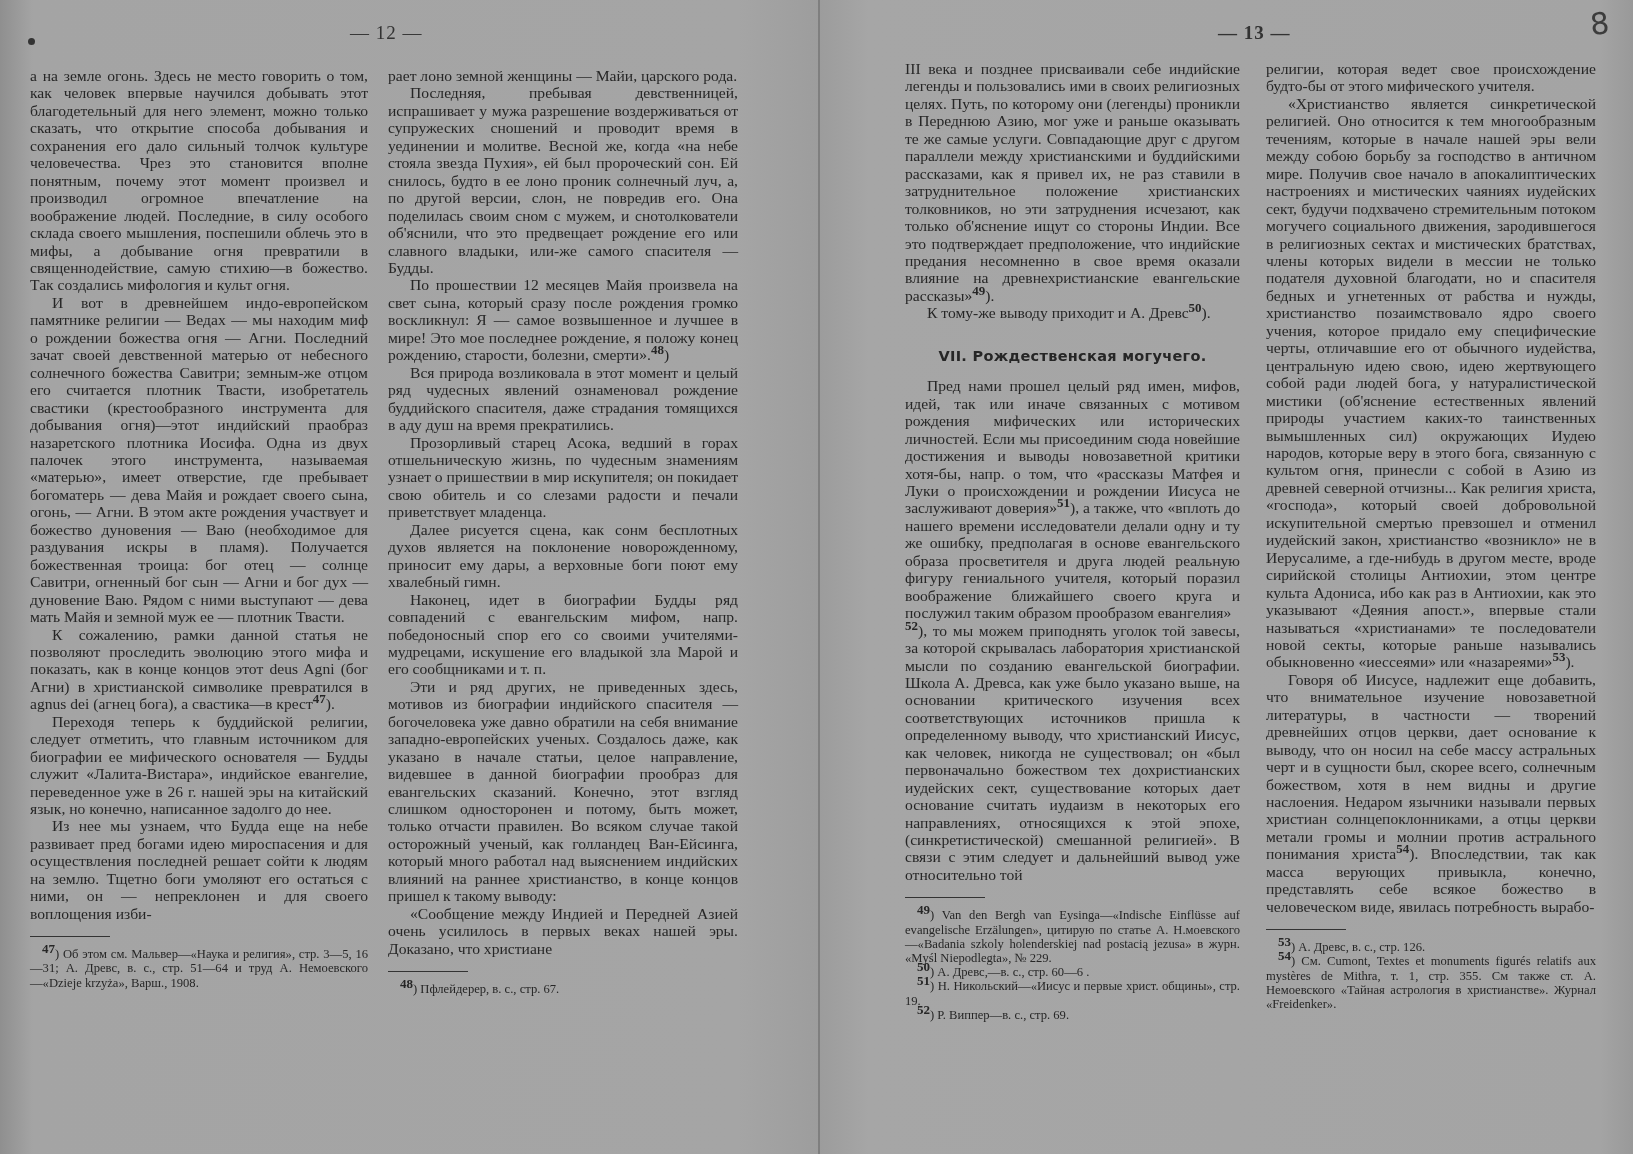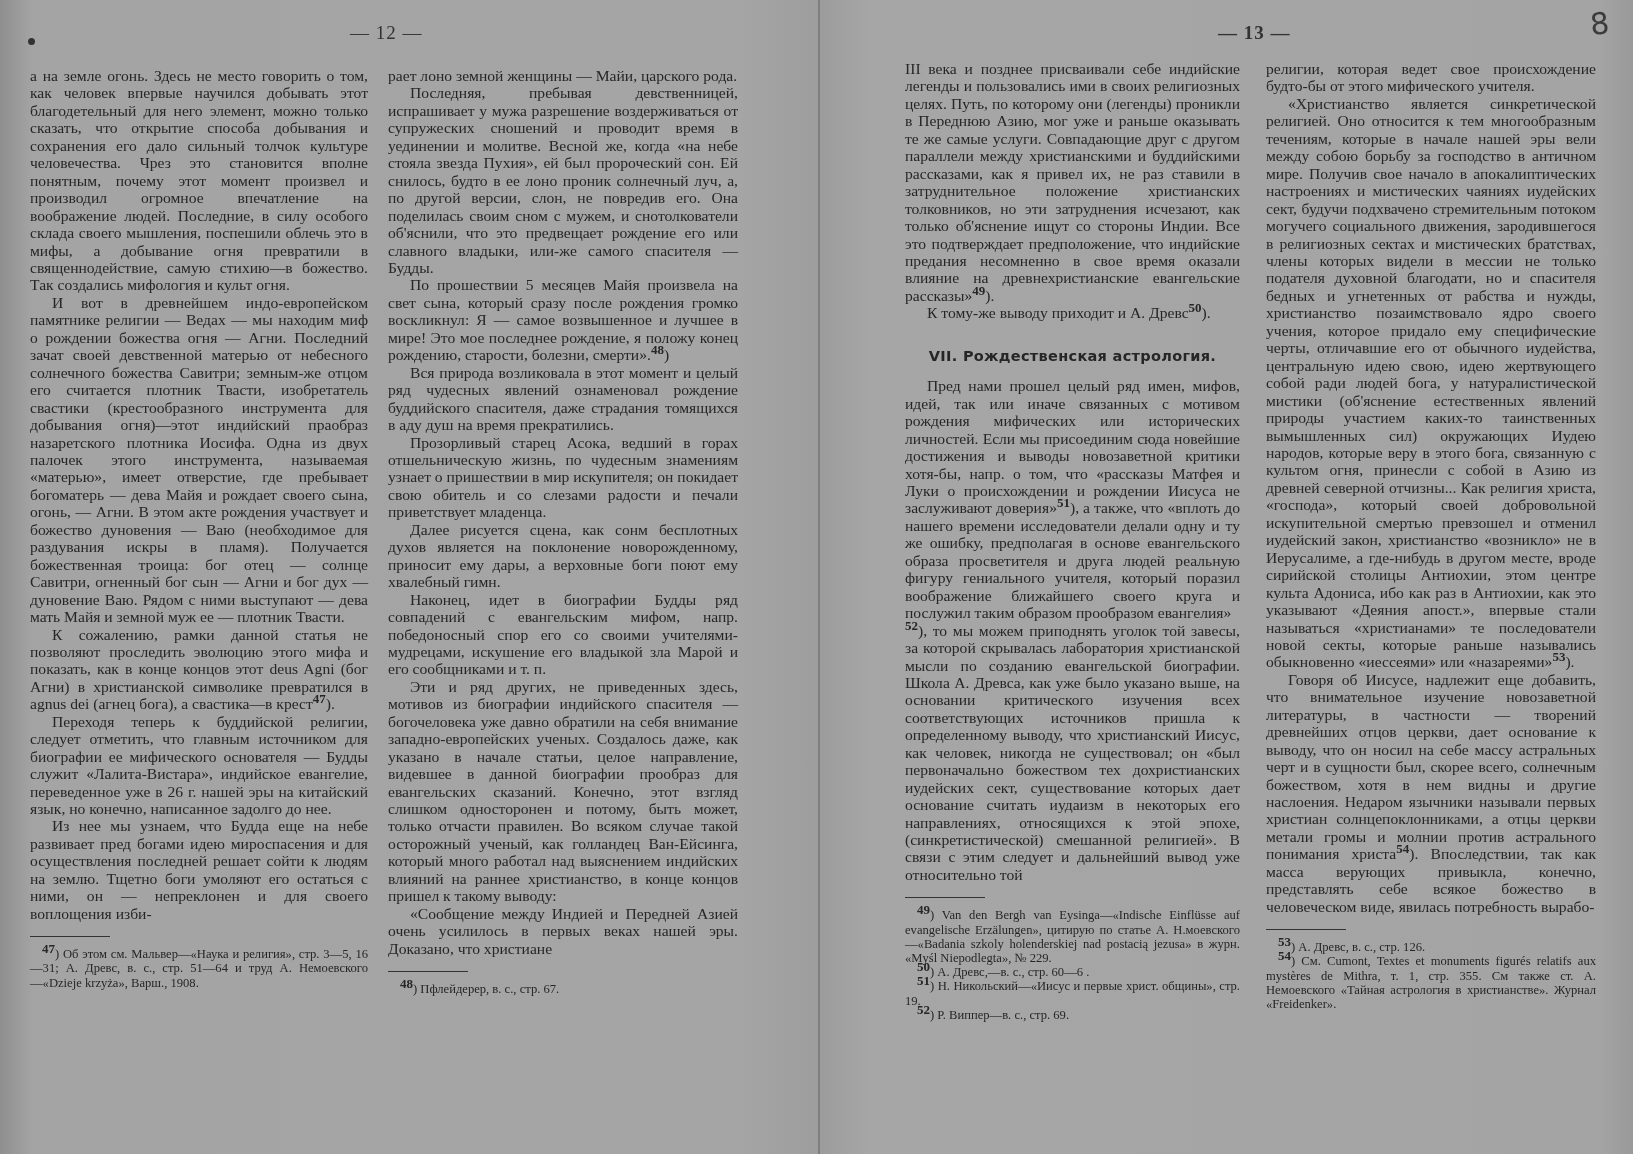--- a/index.html
+++ b/index.html
@@ -52,40 +52,40 @@
     <span class="rule"></span>
     <div class="fn">
         <p><sup>47</sup><span>) Об этом см. Мальвер—«Наука и религия», стр. 3—5, 16—31; А. Древс, в. с., стр. 51—64 и труд А. Немоевского—«Dzieje krzyża», Варш., 1908.</span></p>
       </div>
   </div>
 
   <div class="col c2">
     <div>
         <p class="noind"><span>рает лоно земной женщины — Майи, царского рода.</span></p>
         <p><span>Последняя, пребывая девственницей, испрашивает у мужа разрешение воздерживаться от супружеских сношений и проводит время в уединении и молитве. Весной же, когда «на небе стояла звезда Пухия», ей был пророческий сон. Ей снилось, будто в ее лоно проник солнечный луч, а, по другой версии, слон, не повредив его. Она поделилась своим сном с мужем, и снотолкователи об'яснили, что это предвещает рождение его или славного владыки, или-же самого спасителя — Будды.</span></p>
-        <p><span>По прошествии 5 месяцев Майя произвела на свет сына, который сразу после рождения громко воскликнул: Я — самое возвышенное и лучшее в мире! Это мое последнее рождение, я положу конец рождению, старости, болезни, смерти».</span><sup>48</sup><span>)</span></p>
+        <p><span>По прошествии 12 месяцев Майя произвела на свет сына, который сразу после рождения громко воскликнул: Я — самое возвышенное и лучшее в мире! Это мое последнее рождение, я положу конец рождению, старости, болезни, смерти».</span><sup>48</sup><span>)</span></p>
         <p><span>Вся природа возликовала в этот момент и целый ряд чудесных явлений ознаменовал рождение буддийского спасителя, даже страдания томящихся в аду душ на время прекратились.</span></p>
         <p><span>Прозорливый старец Асока, ведший в горах отшельническую жизнь, по чудесным знамениям узнает о пришествии в мир искупителя; он покидает свою обитель и со слезами радости и печали приветствует младенца.</span></p>
         <p><span>Далее рисуется сцена, как сонм бесплотных духов является на поклонение новорожденному, приносит ему дары, а верховные боги поют ему хвалебный гимн.</span></p>
         <p><span>Наконец, идет в биографии Будды ряд совпадений с евангельским мифом, напр. победоносный спор его со своими учителями-мудрецами, искушение его владыкой зла Марой и его сообщниками и т. п.</span></p>
         <p><span>Эти и ряд других, не приведенных здесь, мотивов из биографии индийского спасителя — богочеловека уже давно обратили на себя внимание западно-европейских ученых. Создалось даже, как указано в начале статьи, целое направление, видевшее в данной биографии прообраз для евангельских сказаний. Конечно, этот взгляд слишком односторонен и потому, быть может, только отчасти правилен. Во всяком случае такой осторожный ученый, как голландец Ван-Ейсинга, который много работал над выяснением индийских влияний на раннее христианство, в конце концов пришел к такому выводу:</span></p>
         <p><span>«Сообщение между Индией и Передней Азией очень усилилось в первых веках нашей эры. Доказано, что христиане</span></p>
       </div>
     <span class="rule"></span>
     <div class="fn">
         <p><sup>48</sup><span>) Пфлейдерер, в. с., стр. 67.</span></p>
       </div>
   </div>
 
   <div class="col c3">
     <div>
         <p class="noind"><span>III века и позднее присваивали себе индийские легенды и пользовались ими в своих религиозных целях. Путь, по которому они (легенды) проникли в Переднюю Азию, мог уже и раньше оказывать те же самые услуги. Совпадающие друг с другом параллели между христианскими и буддийскими рассказами, как я привел их, не раз ставили в затруднительное положение христианских толковников, но эти затруднения исчезают, как только об'яснение ищут со стороны Индии. Все это подтверждает предположение, что индийские предания несомненно в свое время оказали влияние на древнехристианские евангельские рассказы»</span><sup>49</sup><span>).</span></p>
         <p><span>К тому-же выводу приходит и А. Древс</span><sup>50</sup><span>).</span></p>
       </div>
-    <div class="heading">VII. Рождественская астрология.</div>
+    <div class="heading">VII. Рождественская могучего.</div>
     <div>
         <p><span>Пред нами прошел целый ряд имен, мифов, идей, так или иначе связанных с мотивом рождения мифических или исторических личностей. Если мы присоединим сюда новейшие достижения и выводы новозаветной критики хотя-бы, напр. о том, что «рассказы Матфея и Луки о происхождении и рождении Иисуса не заслуживают доверия»</span><sup>51</sup><span>), а также, что «вплоть до нашего времени исследователи делали одну и ту же ошибку, предполагая в основе евангельского образа просветителя и друга людей реальную фигуру гениального учителя, который поразил воображение ближайшего своего круга и послужил таким образом прообразом евангелия»</span></p>
         <p class="noind"><span></span><sup>52</sup><span>), то мы можем приподнять уголок той завесы, за которой скрывалась лаборатория христианской мысли по созданию евангельской биографии. Школа А. Древса, как уже было указано выше, на основании критического изучения всех соответствующих источников пришла к определенному выводу, что христианский Иисус, как человек, никогда не существовал; он «был первоначально божеством тех дохристианских иудейских сект, существование которых дает основание считать иудаизм в некоторых его направлениях, относящихся к этой эпохе, (синкретистической) смешанной религией». В связи с этим следует и дальнейший вывод уже относительно той</span></p>
       </div>
     <span class="rule"></span>
     <div class="fn">
         <p><sup>49</sup><span>) Van den Bergh van Eysinga—«Indische Einflüsse auf evangelische Erzälungen», цитирую по статье А. Н.моевского—«Badania szkoly holenderskiej nad postacią jezusa» в журн. «Myśl Niepodlegta», № 229.</span></p>
         <p><sup>50</sup><span>) А. Древс,—в. с., стр. 60—6 .</span></p>
         <p><sup>51</sup><span>) Н. Никольский—«Иисус и первые христ. общины», стр. 19.</span></p>
         <p><sup>52</sup><span>) Р. Виппер—в. с., стр. 69.</span></p>

